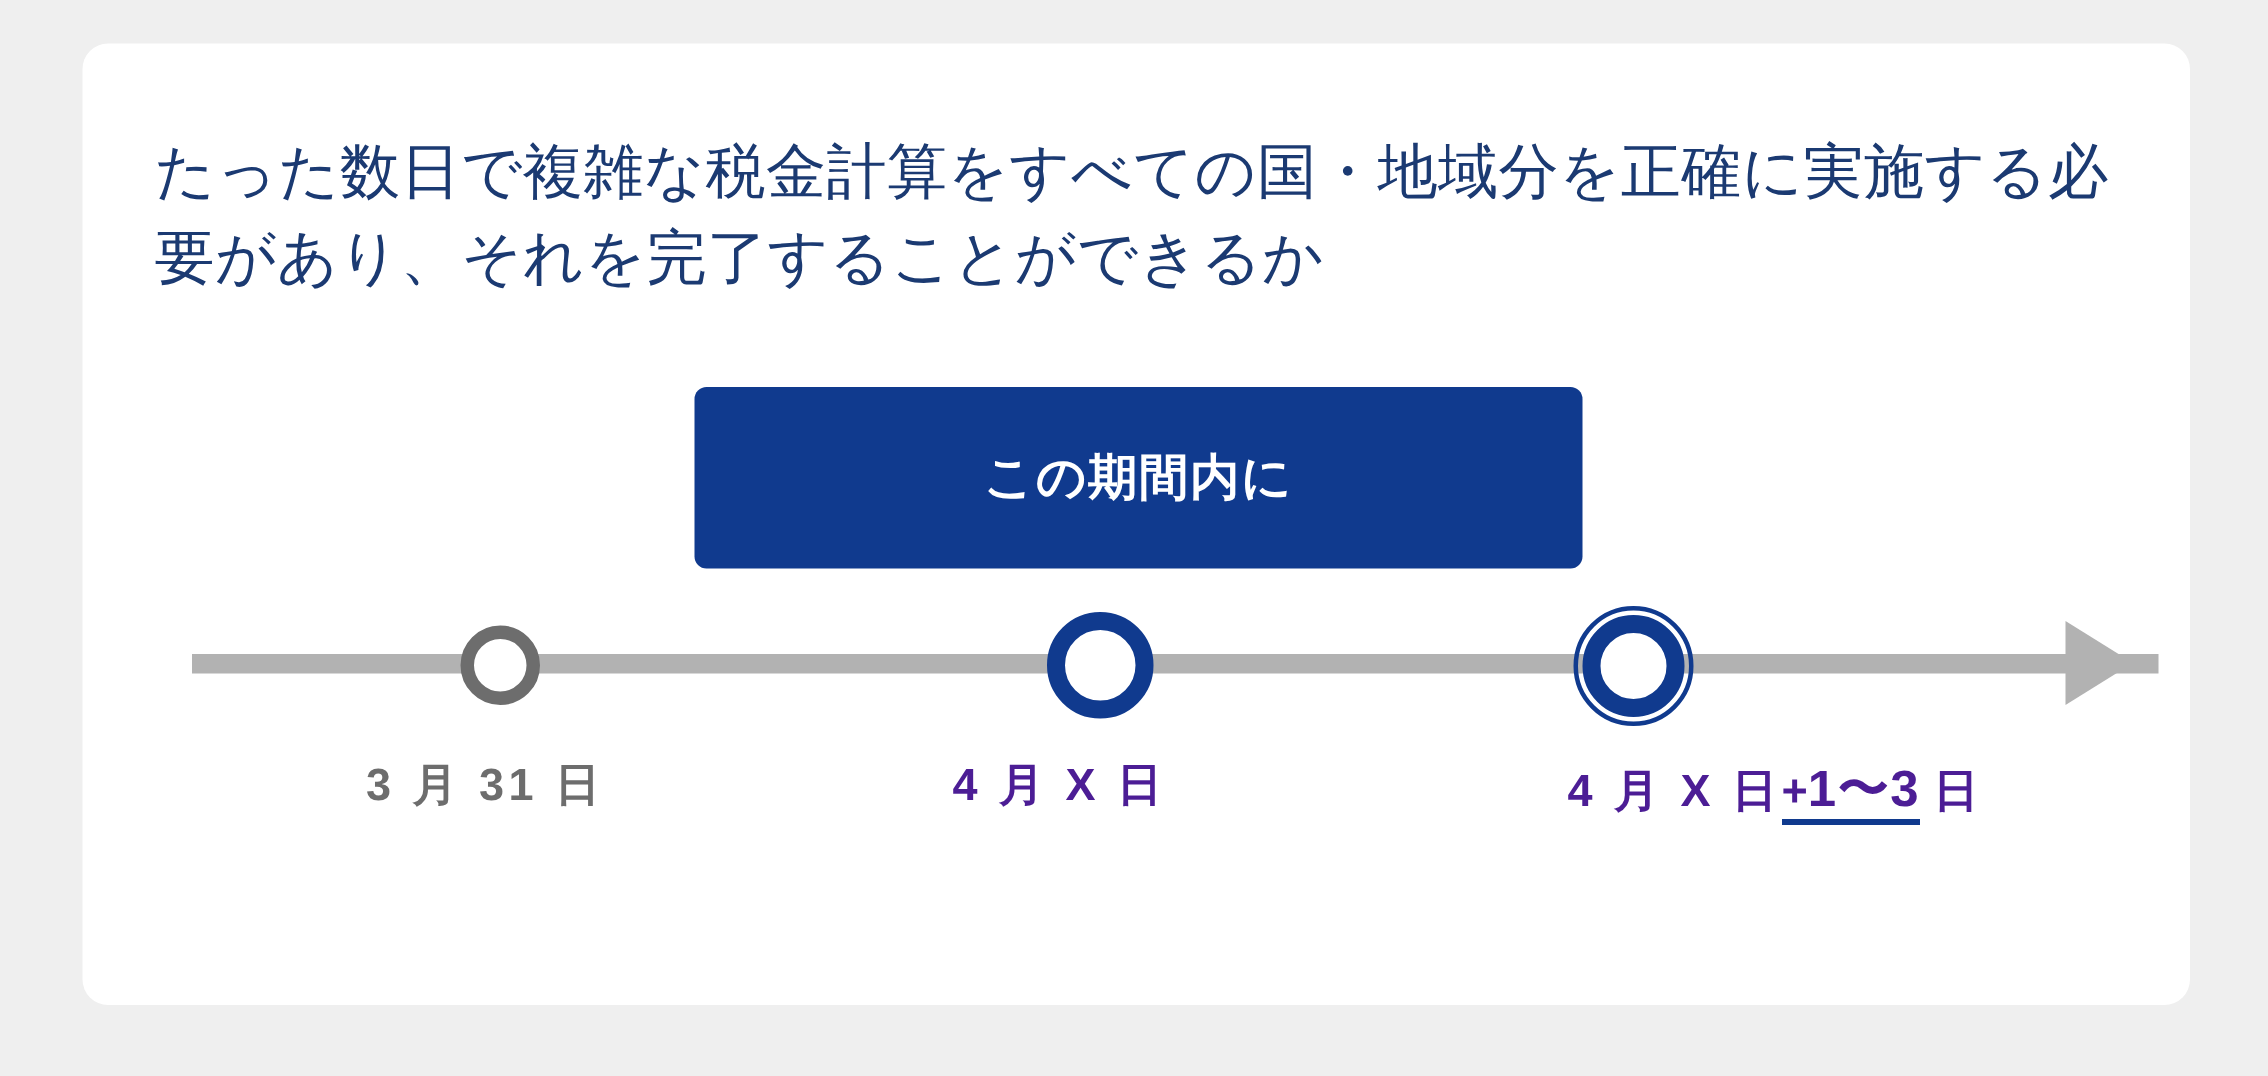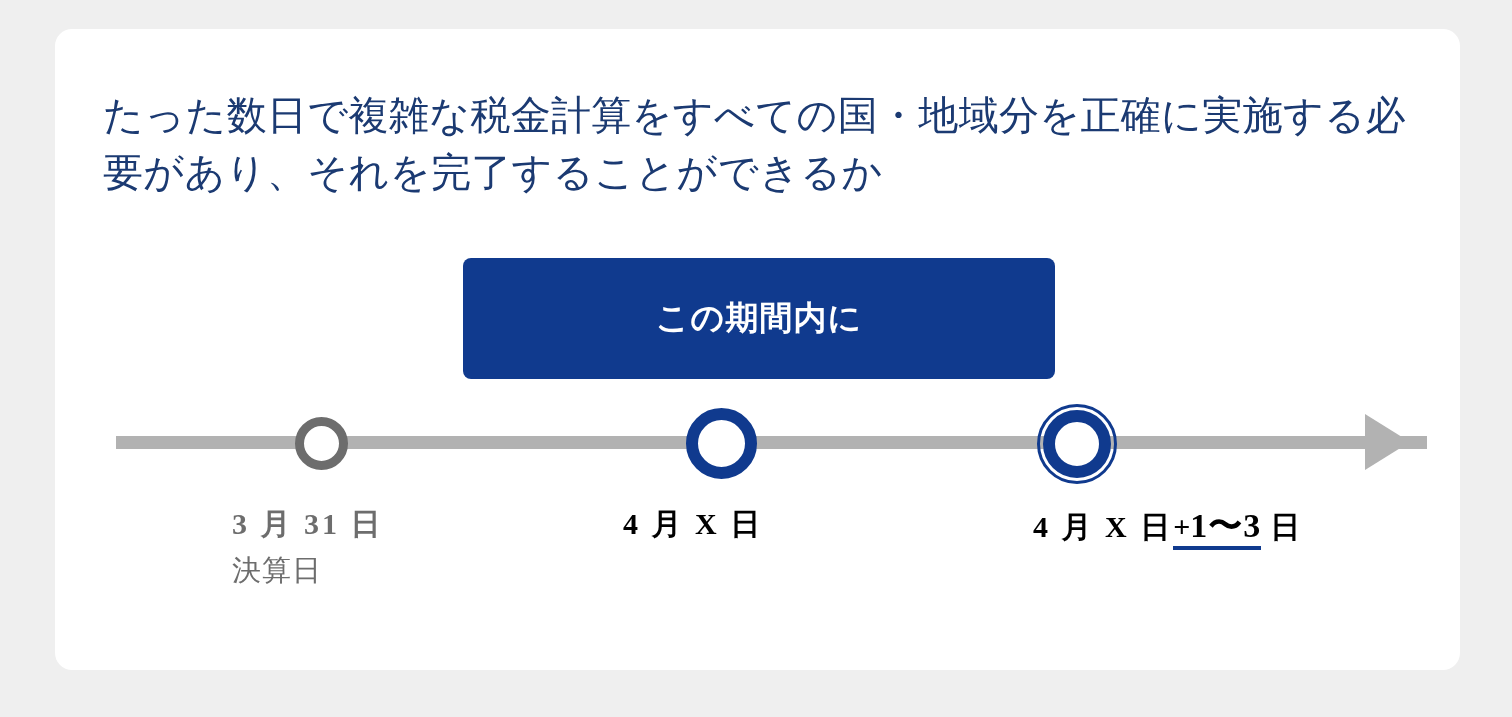--- a/index.html
+++ b/index.html
@@ -67,26 +67,25 @@
     font-weight: 700;
     line-height: 1.3;
     letter-spacing: 1px;
     text-align: left;
     white-space: nowrap;
   }
 
   
   .timeline {
     position: absolute;
-    left: 0;
+    left: 12px;
     top: 0;
     width: 1405px;
     height: 641px;
     pointer-events: none;
-    font-family: Liberation Serif, serif;
   }
   .axis-line {
     position: absolute;
     left: 61px;
     top: 407px;
     width: 1311px;
     height: 13px;
     background: #b2b2b2;
   }
   .axis-arrow {
@@ -160,21 +159,21 @@
     line-height: 1.0;
   }
   .label-sub {
     font-size: 29px;
     font-weight: 400;
     letter-spacing: 1px;
     line-height: 1.0;
     margin-top: 17px;
   }
   .gray  { color: #6d6d6d; }
-  .navy  { color: #000000; }
+  .navy  { color: #4c1d95; }
 
   .l1 { left: 177px; }
   .l2 { left: 568px; }
   .l3 { left: 978px; }
 
   
   .emph-wrap {
     display: inline-block;
     border-bottom: 4px solid #103a8e;
     padding-bottom: 3px;
@@ -214,21 +213,20 @@
     <div class="timeline">
 
       <div class="axis-line"></div>
       <div class="axis-arrow"></div>
 
       <div class="marker m1">
         <div class="ring ring-main"></div>
       </div>
       <div class="label-block l1">
         <div class="label-date gray">3 月 31 日</div>
-        <div class="label-sub gray">決算日</div>
       </div>
 
       <div class="marker m2">
         <div class="ring ring-main"></div>
       </div>
       <div class="label-block l2">
         <div class="label-date navy">4 月 X 日</div>
       </div>
 
       <div class="marker m3">

